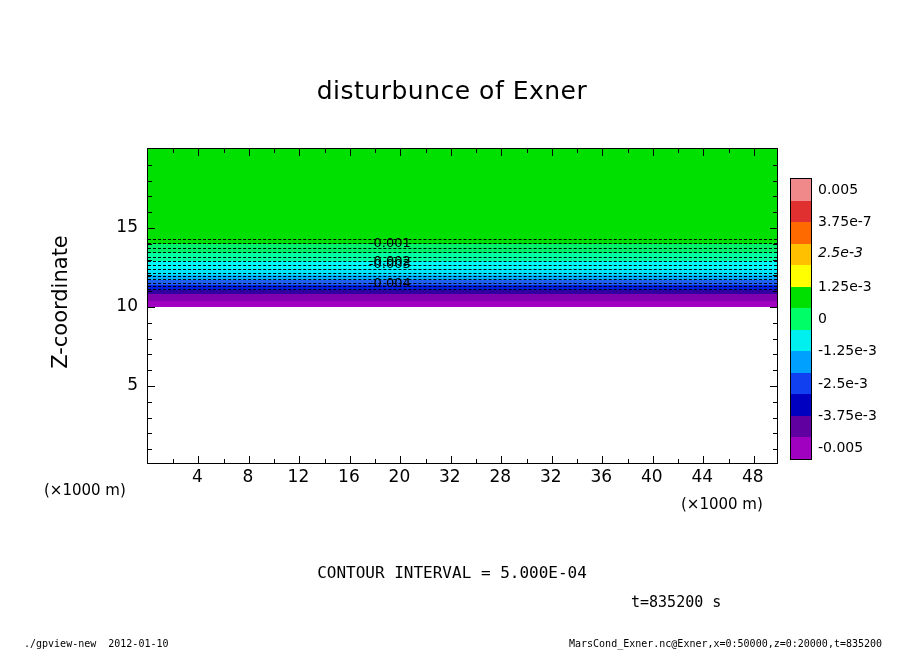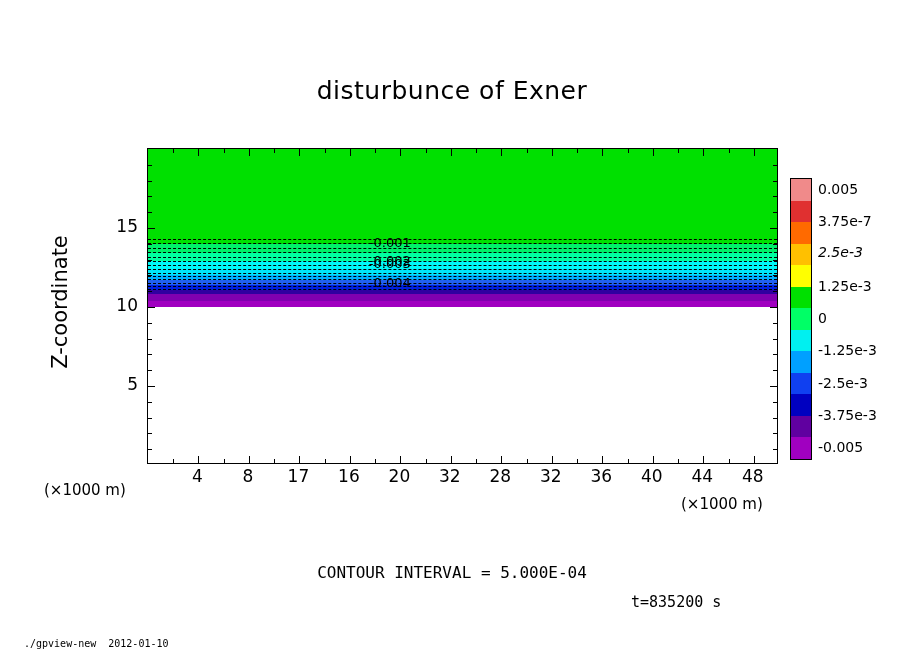--- a/index.html
+++ b/index.html
@@ -279,21 +279,21 @@
         <div class="tick tick-y-right minor" style="top: 63.2px;"></div>
         <div class="tick tick-y-right minor" style="top: 47.4px;"></div>
         <div class="tick tick-y-right minor" style="top: 31.6px;"></div>
         <div class="tick tick-y-right minor" style="top: 15.8px;"></div>
       </div>
   </div>
 
   <div id="xticklabels">
       <div class="xlab txt" style="left: 197.48px;">4</div>
       <div class="xlab txt" style="left: 247.96px;">8</div>
-      <div class="xlab txt" style="left: 298.44px;">17</div>
+      <div class="xlab txt" style="left: 298.44px;">12</div>
       <div class="xlab txt" style="left: 348.92px;">16</div>
       <div class="xlab txt" style="left: 399.4px;">20</div>
       <div class="xlab txt" style="left: 449.88px;">32</div>
       <div class="xlab txt" style="left: 500.36px;">28</div>
       <div class="xlab txt" style="left: 550.84px;">32</div>
       <div class="xlab txt" style="left: 601.32px;">36</div>
       <div class="xlab txt" style="left: 651.8px;">40</div>
       <div class="xlab txt" style="left: 702.28px;">44</div>
       <div class="xlab txt" style="left: 752.76px;">48</div>
     </div>
@@ -330,14 +330,15 @@
       <div class="cb-tick-label txt" style="top: 319px;">0</div>
       <div class="cb-tick-label txt" style="top: 351.25px;">-1.25e-3</div>
       <div class="cb-tick-label txt" style="top: 383.5px;">-2.5e-3</div>
       <div class="cb-tick-label txt" style="top: 415.75px;">-3.75e-3</div>
       <div class="cb-tick-label txt" style="top: 448px;">-0.005</div>
     </div>
 
   <div class="txt" id="contour-interval">CONTOUR INTERVAL = 5.000E-04</div>
   <div class="txt" id="time-label">t=835200 s</div>
   <div class="txt" id="footer-left">./gpview-new  2012-01-10</div>
+  <div class="txt" id="footer-right">MarsCond_Exner.nc@Exner,x=0:50000,z=0:20000,t=835200</div>
 
 </div>
 
 </body></html>

